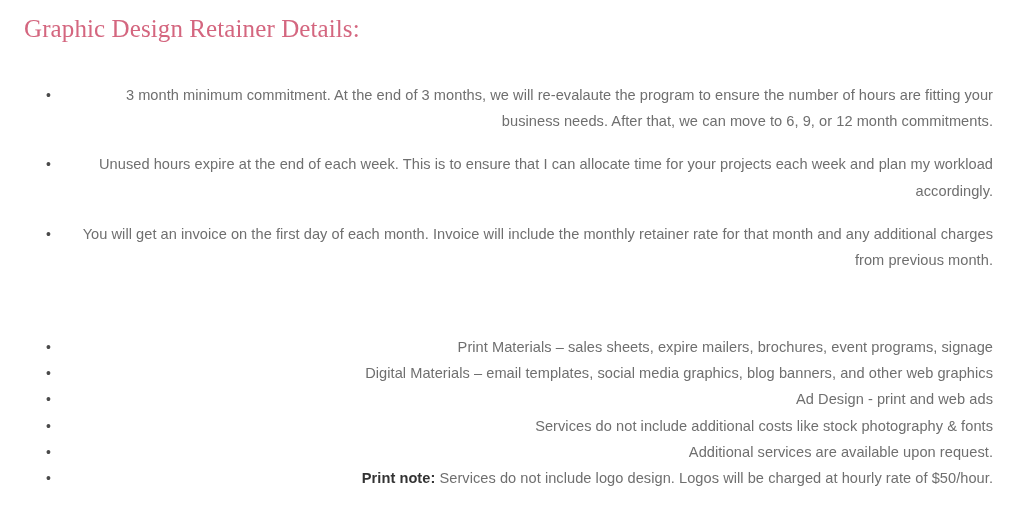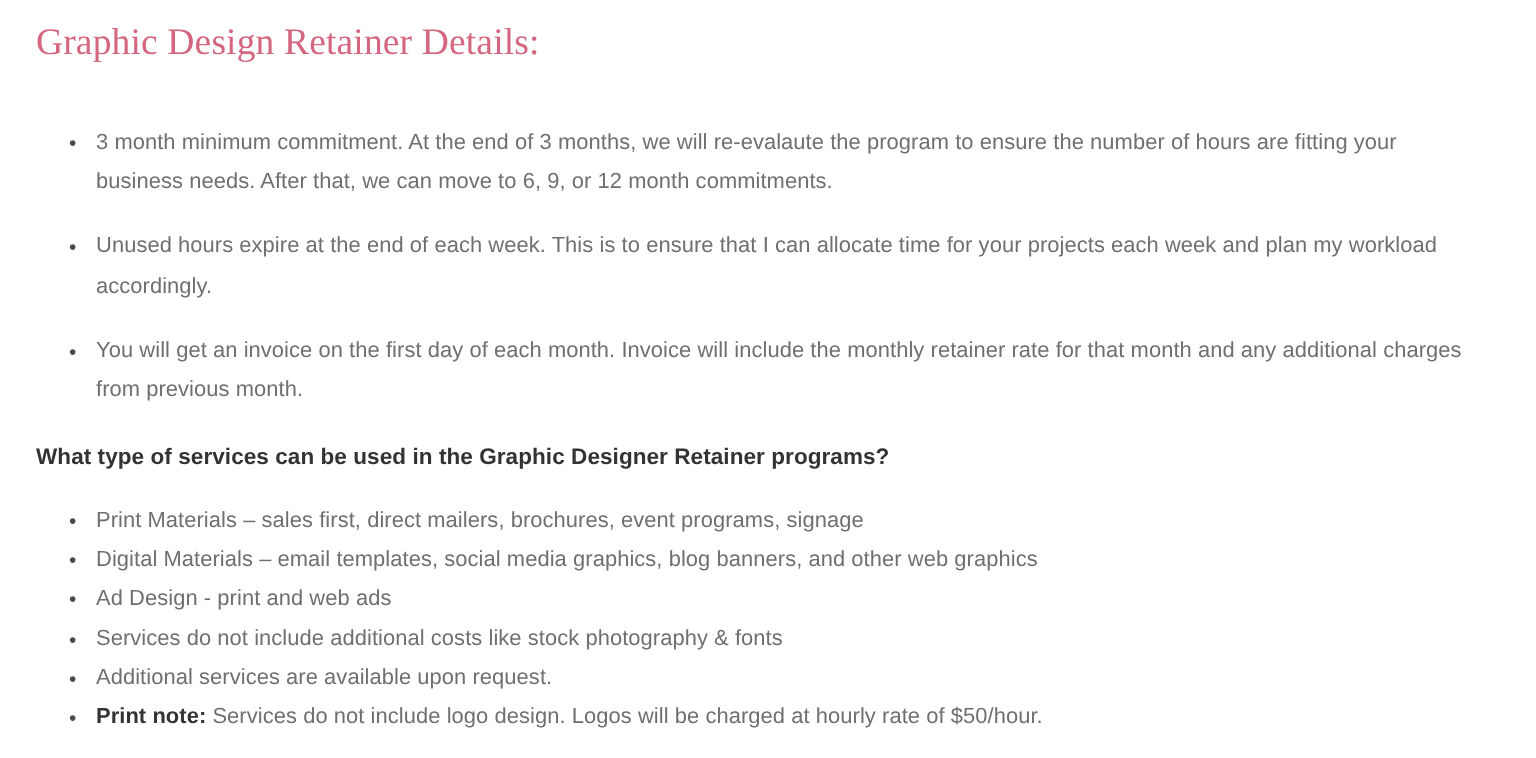--- a/index.html
+++ b/index.html
@@ -14,20 +14,21 @@
     font-family: "Liberation Sans", sans-serif;
     -webkit-font-smoothing: antialiased;
   }
 
   .page {
     position: relative;
     width: 1024px;
     height: 505px;
     background: #ffffff;
     box-sizing: border-box;
+    text-align: right;
   }
 
   
   .section-heading {
     position: absolute;
     left: 24px;
     top: 14px;
     margin: 0;
     font-family: "Liberation Serif", "DejaVu Serif", serif;
     font-size: 25px;
@@ -116,25 +117,24 @@
       <span>3 month minimum commitment. At the end of 3 months, we will re-evalaute the program to ensure the number of hours are fitting your business needs. After that, we can move to 6, 9, or 12 month commitments.</span>
     </li>
     <li>
       <span>Unused hours expire at the end of each week. This is to ensure that I can allocate time for your projects each week and plan my workload accordingly.</span>
     </li>
     <li>
       <span>You will get an invoice on the first day of each month. Invoice will include the monthly retainer rate for that month and any additional charges from previous month.</span>
     </li>
   </ul>
 
-  <p class="subheading">What type of services can be used in the Graphic Designer Retainer programs?</p>
 
   <ul class="bullet-list" id="list-services">
     <li>
-      <span>Print Materials – sales first, direct mailers, brochures, event programs, signage</span>
+      <span>Print Materials – sales sheets, expire mailers, brochures, event programs, signage</span>
     </li>
     <li>
       <span>Digital Materials – email templates, social media graphics, blog banners, and other web graphics</span>
     </li>
     <li>
       <span>Ad Design - print and web ads</span>
     </li>
     <li>
       <span>Services do not include additional costs like stock photography &amp; fonts</span>
     </li>

